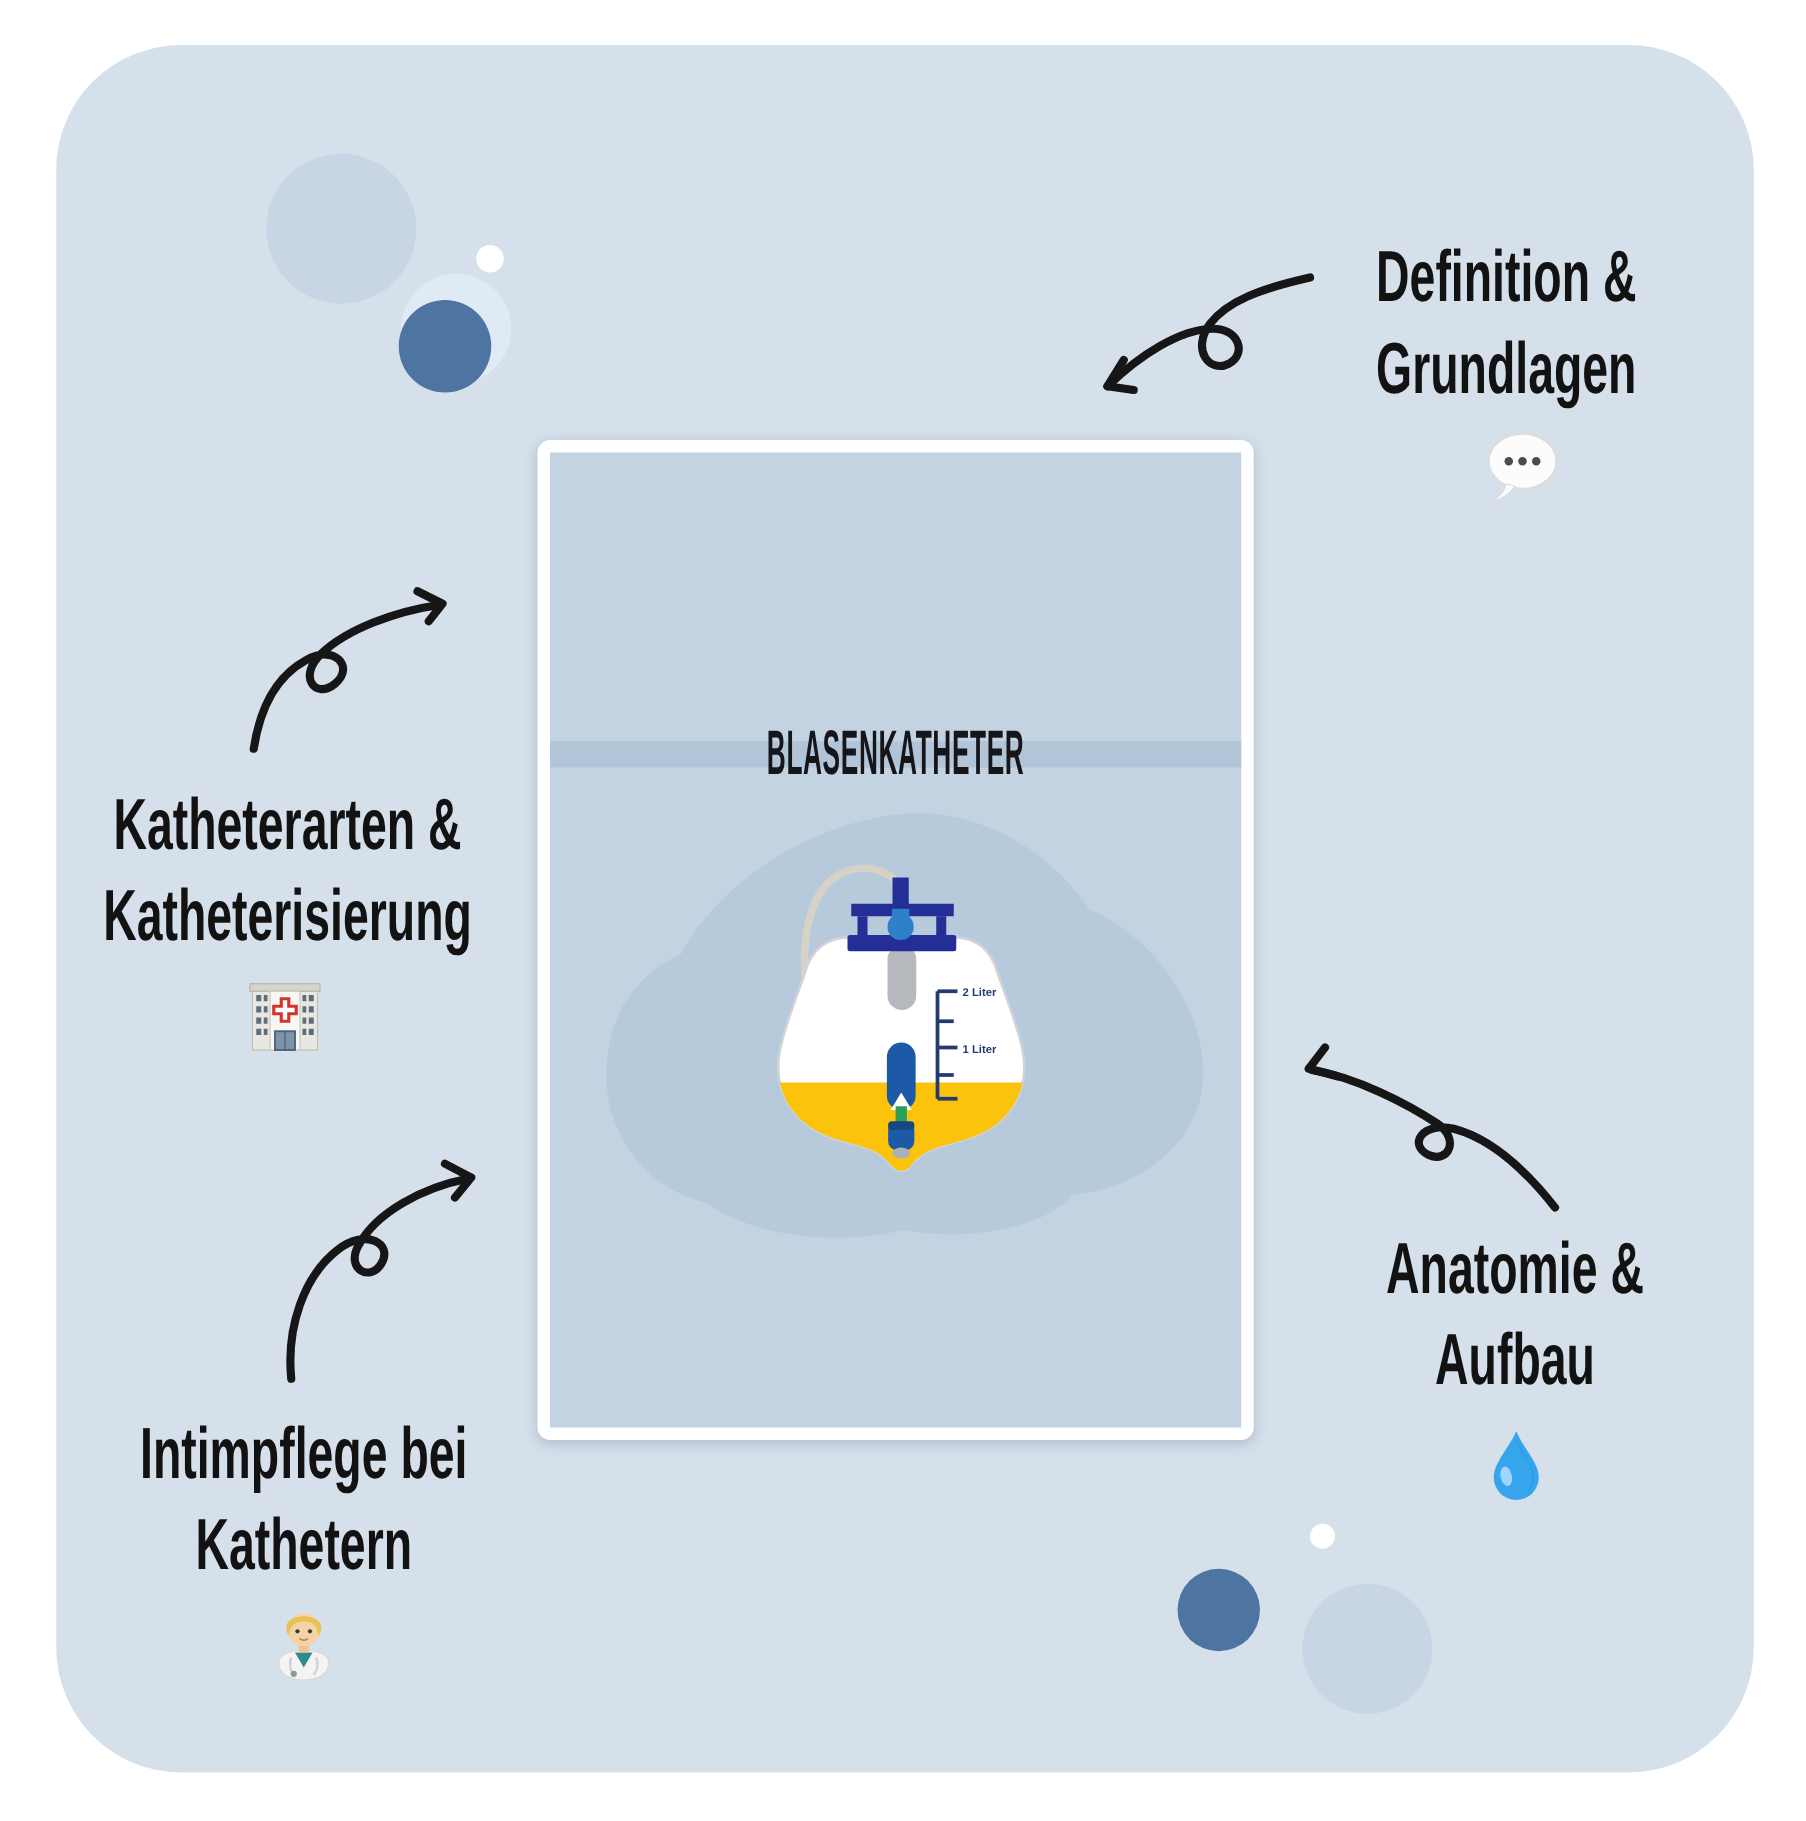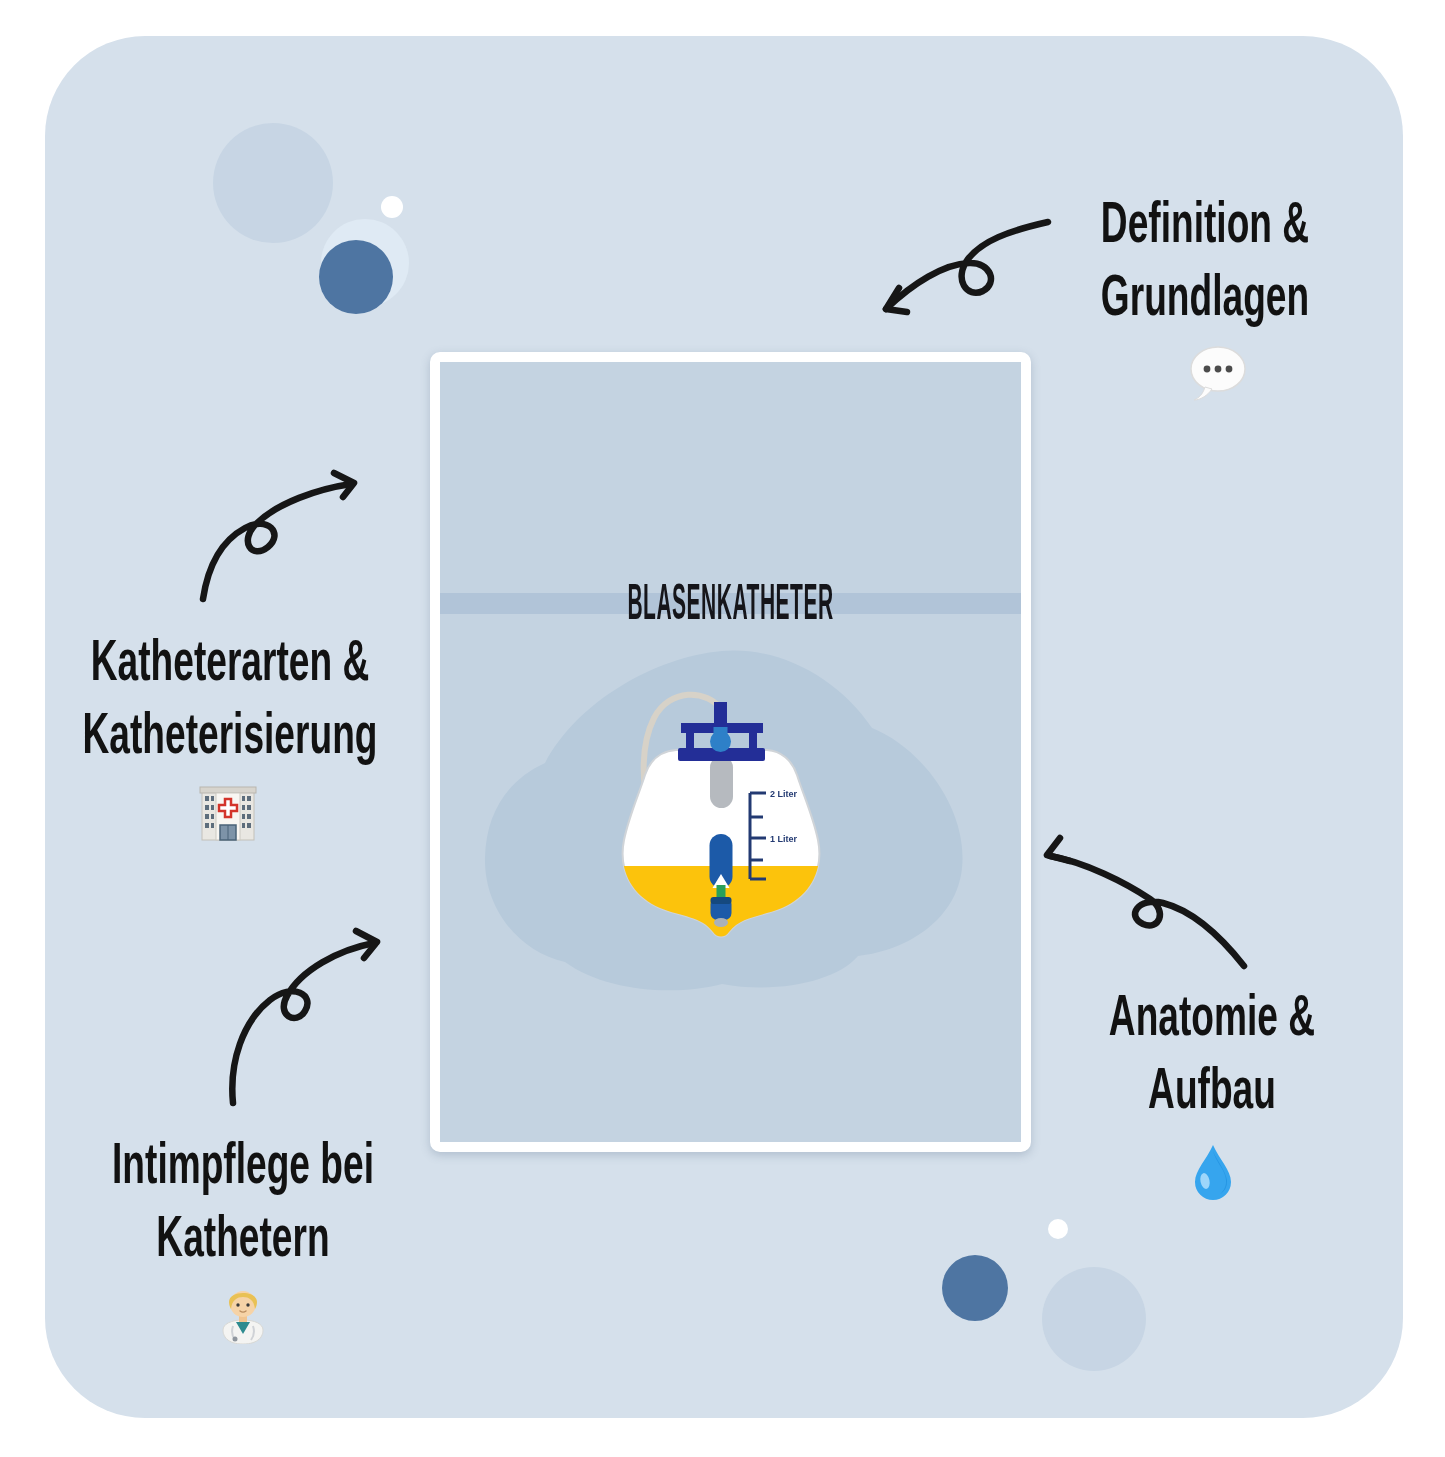--- a/index.html
+++ b/index.html
@@ -31,21 +31,21 @@
 
   <div class="circle" style="left:213px;top:123px;width:120px;height:120px;background:#c7d5e4;"></div>
   <div class="circle" style="left:321px;top:219px;width:88px;height:88px;background:#dfeaf4;"></div>
   <div class="circle" style="left:319px;top:240px;width:74px;height:74px;background:#4e75a2;"></div>
   <div class="circle" style="left:381px;top:196px;width:22px;height:22px;background:#ffffff;"></div>
 
   <div class="circle" style="left:1048px;top:1219px;width:20px;height:20px;background:#ffffff;"></div>
   <div class="circle" style="left:942px;top:1255px;width:66px;height:66px;background:#4e75a2;"></div>
   <div class="circle" style="left:1042px;top:1267px;width:104px;height:104px;background:#c7d5e4;"></div>
 
-  <div id="topic-card" style="background:#c4d3e1;padding-left:28px;">
+  <div id="topic-card" style="background:#c4d3e1;">
     <div id="card-band" style="background:#b1c4d8;"></div>
     <div id="card-title">BLASENKATHETER</div>
 
     <svg id="bag-layer" width="553" height="780" viewBox="440 362 553 780">
 
       <path fill="#b7cadb" d="M722 651 C780 646 838 678 872 728 C922 748 968 810 962 868 C957 918 910 950 858 956
            C836 982 775 994 722 984 C676 996 606 992 565 962 C520 952 484 910 485 858
            C486 812 508 780 545 763 C577 702 655 657 722 651 Z"></path>
 
       <path fill="none" stroke="#d7d2c8" stroke-width="6" stroke-linecap="round" d="M724 712 C706 687 669 689 654 718 C641 744 641 782 650 810 C655 827 662 839 670 848"></path>

